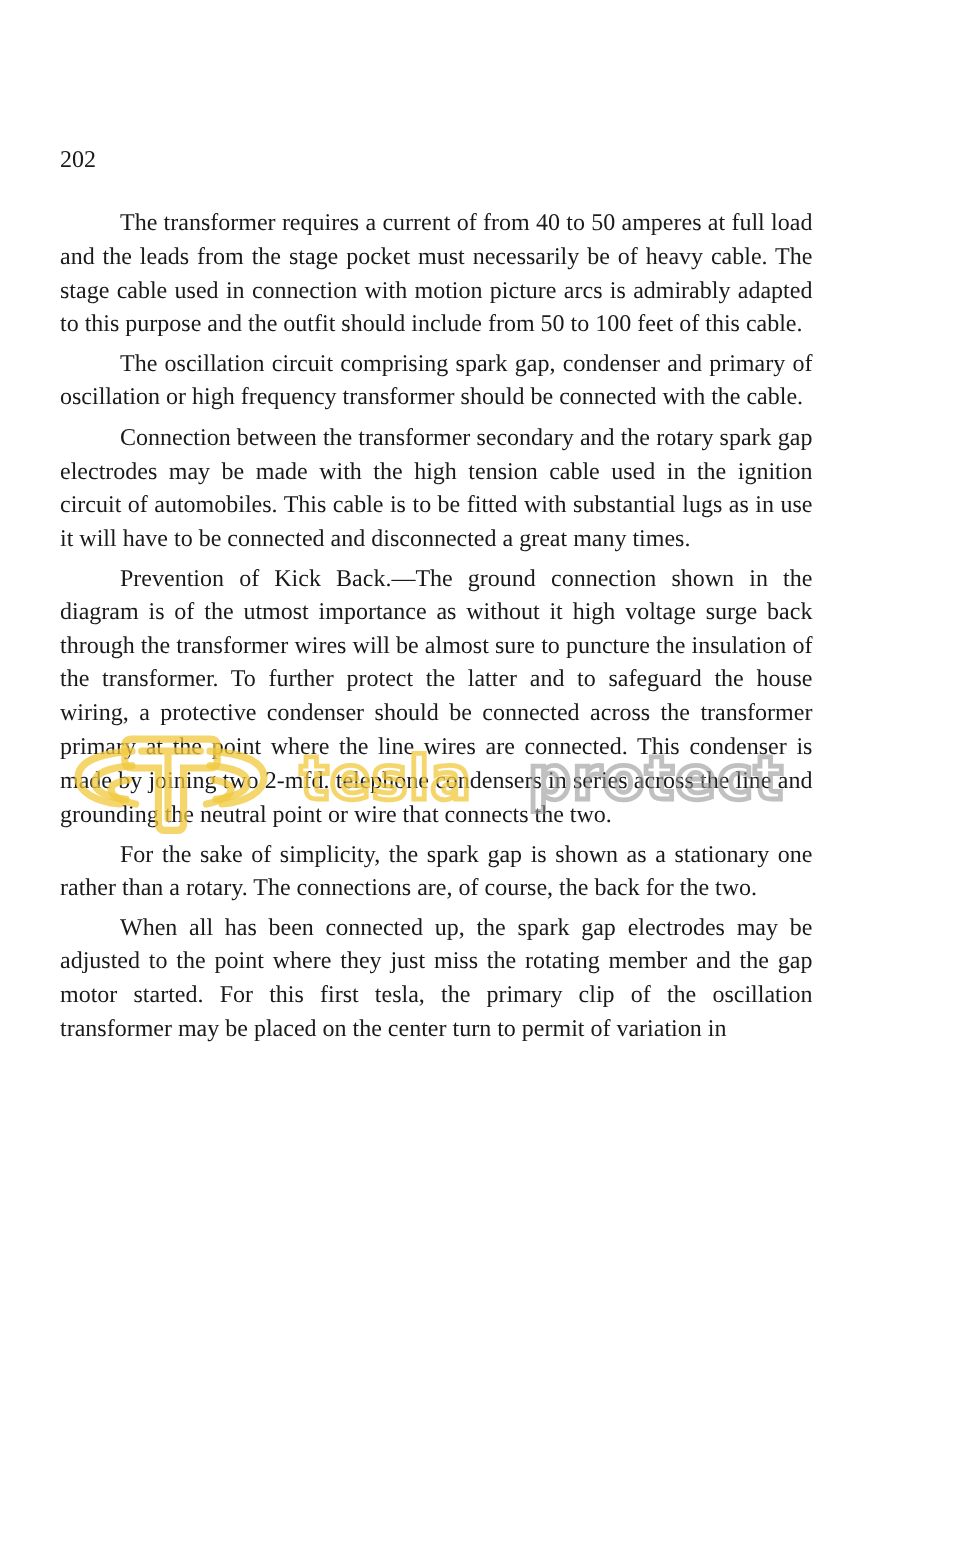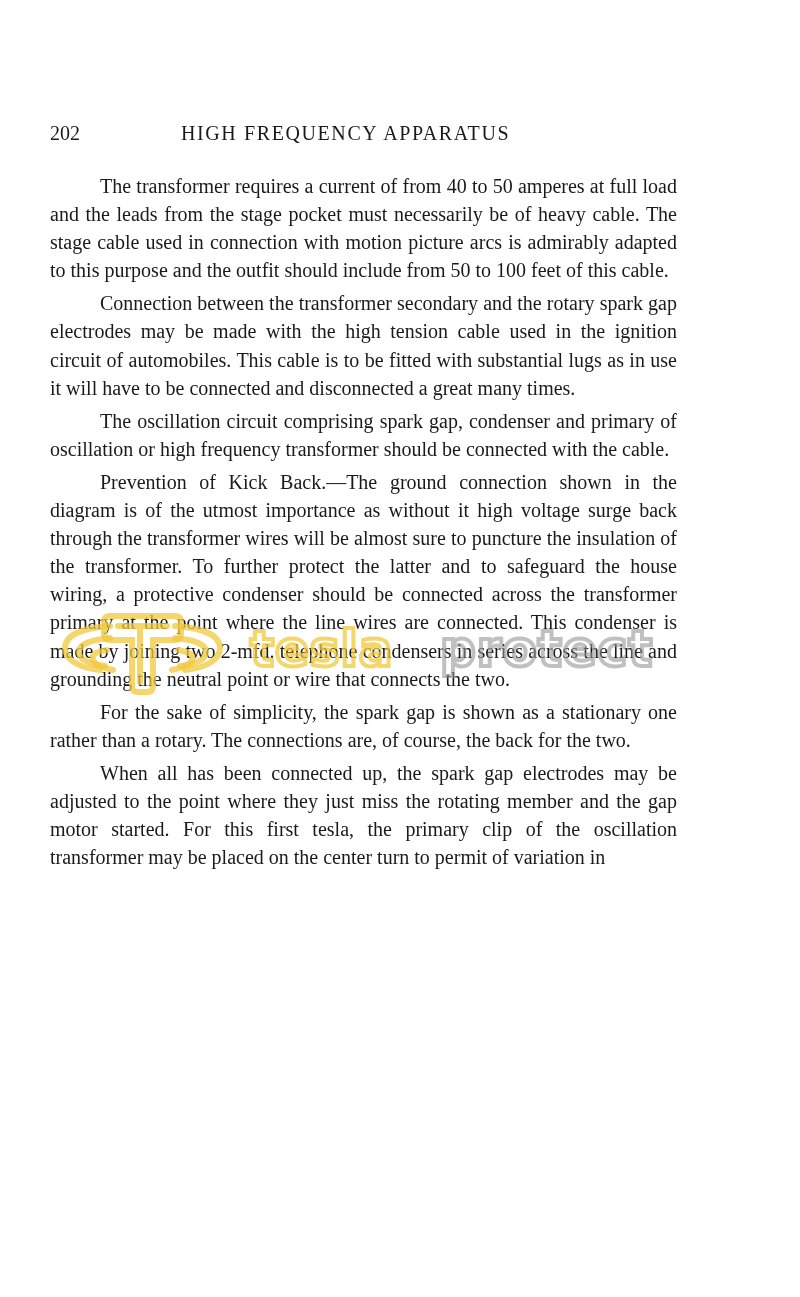--- a/index.html
+++ b/index.html
@@ -96,32 +96,31 @@
       -webkit-text-stroke: 4px rgba(150, 150, 150, 0.6);
     }
   </style>
 </head>
 <body>
 
 <div class="page">
 
   <div class="running-head">
     <span class="page-number">202</span>
-    <span class="running-title">HIGH FREQUENCY APPARATUS</span>
   </div>
 
   <div class="body-text">
     <p>
       <span>The transformer requires a current of from 40 to 50 am­peres at full load and the leads from the stage pocket must necessarily be of heavy cable. The stage cable used in connection with motion picture arcs is admirably adapted to this purpose and the outfit should include from 50 to 100 feet of this cable.</span>
     </p>
     <p class="gap">
-      <span>Connection between the transformer secondary and the rotary spark gap electrodes may be made with the high tension cable used in the ignition circuit of automobiles. This cable is to be fitted with substantial lugs as in use it will have to be connected and disconnected a great many times.</span>
+      <span>The oscillation circuit comprising spark gap, condenser and primary of oscillation or high frequency transformer should be connected with the cable.</span>
     </p>
     <p class="gap">
-      <span>The oscillation circuit comprising spark gap, condenser and primary of oscillation or high frequency transformer should be connected with the cable.</span>
+      <span>Connection between the transformer secondary and the rotary spark gap electrodes may be made with the high tension cable used in the ignition circuit of automobiles. This cable is to be fitted with substantial lugs as in use it will have to be connected and disconnected a great many times.</span>
     </p>
     <p class="gap">
       <span class="run-in">Prevention of Kick Back.</span><span>—The ground connection shown in the diagram is of the utmost importance as with­out it high voltage surge back through the transformer wires will be almost sure to puncture the insulation of the transformer. To further protect the latter and to safe­guard the house wiring, a protective condenser should be connected across the transformer primary at the point where the line wires are connected. This condenser is made by joining two 2-mfd. telephone condensers in series across the line and grounding the neutral point or wire that con­nects the two.</span>
     </p>
     <p class="gap">
       <span>For the sake of simplicity, the spark gap is shown as a stationary one rather than a rotary. The connections are, of course, the back for the two.</span>
     </p>
     <p class="gap">
       <span>When all has been connected up, the spark gap elec­trodes may be adjusted to the point where they just miss the rotating member and the gap motor started. For this first tesla, the primary clip of the oscillation transformer may be placed on the center turn to permit of variation in</span>
     </p>

